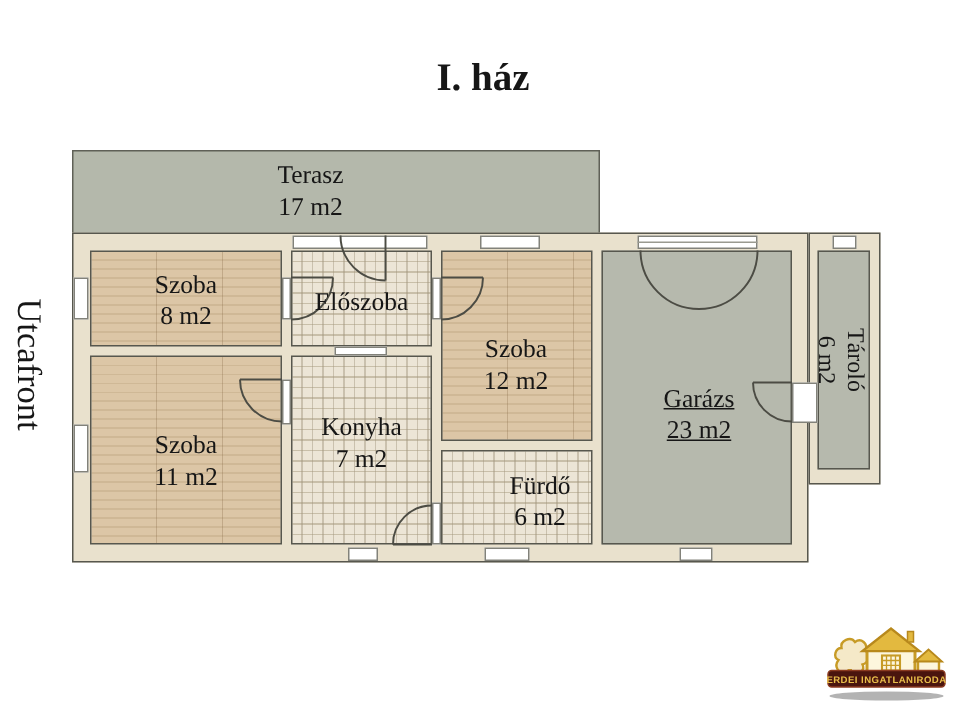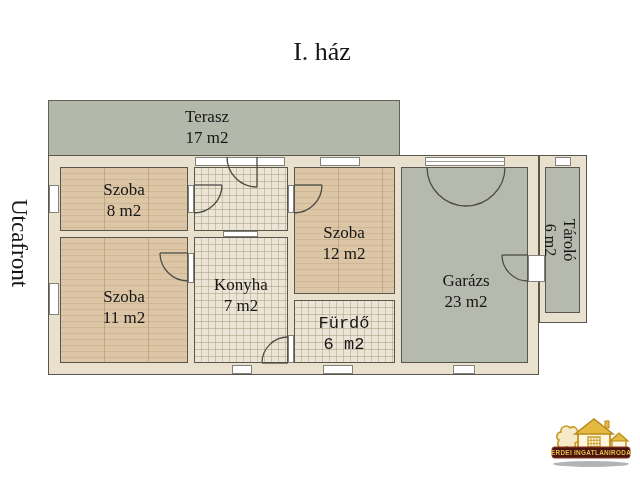--- a/index.html
+++ b/index.html
@@ -46,31 +46,31 @@
   #w7{left:232px;top:365px;width:20px;height:9px;}
   #w8{left:323px;top:365px;width:30px;height:9px;}
   #w9{left:453px;top:365px;width:22px;height:9px;}
   #o1{left:188px;top:185px;width:6px;height:28px;}
   #o2{left:288px;top:185px;width:6px;height:28px;}
   #o3{left:188px;top:253px;width:6px;height:30px;}
   #o4{left:223px;top:231px;width:35px;height:6px;}
   #o5{left:288px;top:335px;width:6px;height:28px;}
   #o6{left:528px;top:255px;width:17px;height:27px;}
   
-  #page-title{left:322px;top:52px;transform:translate(-50%,-50%);font-size:26px;white-space:nowrap;}
+  #page-title{left:322px;top:52px;transform:translate(-50%,-50%);font-size:26px;white-space:nowrap;font-weight:bold;}
   #street-label{left:19px;top:243px;transform:translate(-50%,-50%) rotate(90deg);font-size:23px;white-space:nowrap;}
   .rlabel{transform:translate(-50%,-50%);text-align:center;font-size:17px;line-height:21px;white-space:nowrap;}
   #lbl-terasz{left:207px;top:127px;}
   #lbl-szoba8{left:124px;top:200px;}
   #lbl-eloszoba{left:241px;top:201px;}
   #lbl-szoba12{left:344px;top:243px;}
   #lbl-szoba16{left:124px;top:307px;}
   #lbl-konyha{left:241px;top:295px;}
-  #lbl-furdo{left:344px;top:334px;font-family:Liberation Mono, monospace;}
-  #lbl-garazs{left:466px;top:291px;}
+  #lbl-furdo{left:360px;top:334px;}
+  #lbl-garazs{left:466px;top:276px;text-decoration:underline;}
   #lbl-tarolo{left:560px;top:240px;transform:translate(-50%,-50%) rotate(90deg);font-size:16px;line-height:19px;}
   
   #door-svg{left:0;top:0;width:640px;height:480px;pointer-events:none;}
   #logo-svg{left:550px;top:413px;width:82px;height:58px;}
 </style>
 </head>
 <body>
 
 <div class="abs" id="page-title">I. ház</div>
 <div class="abs" id="street-label">Utcafront</div>
@@ -134,20 +134,21 @@
 
 <div class="abs rlabel" id="lbl-terasz">
   <div>Terasz</div>
   <div>17 m2</div>
 </div>
 <div class="abs rlabel" id="lbl-szoba8">
   <div>Szoba</div>
   <div>8 m2</div>
 </div>
 <div class="abs rlabel" id="lbl-eloszoba">
+  <div>Előszoba</div>
 </div>
 <div class="abs rlabel" id="lbl-szoba12">
   <div>Szoba</div>
   <div>12 m2</div>
 </div>
 <div class="abs rlabel" id="lbl-szoba16">
   <div>Szoba</div>
   <div>11 m2</div>
 </div>
 <div class="abs rlabel" id="lbl-konyha">

